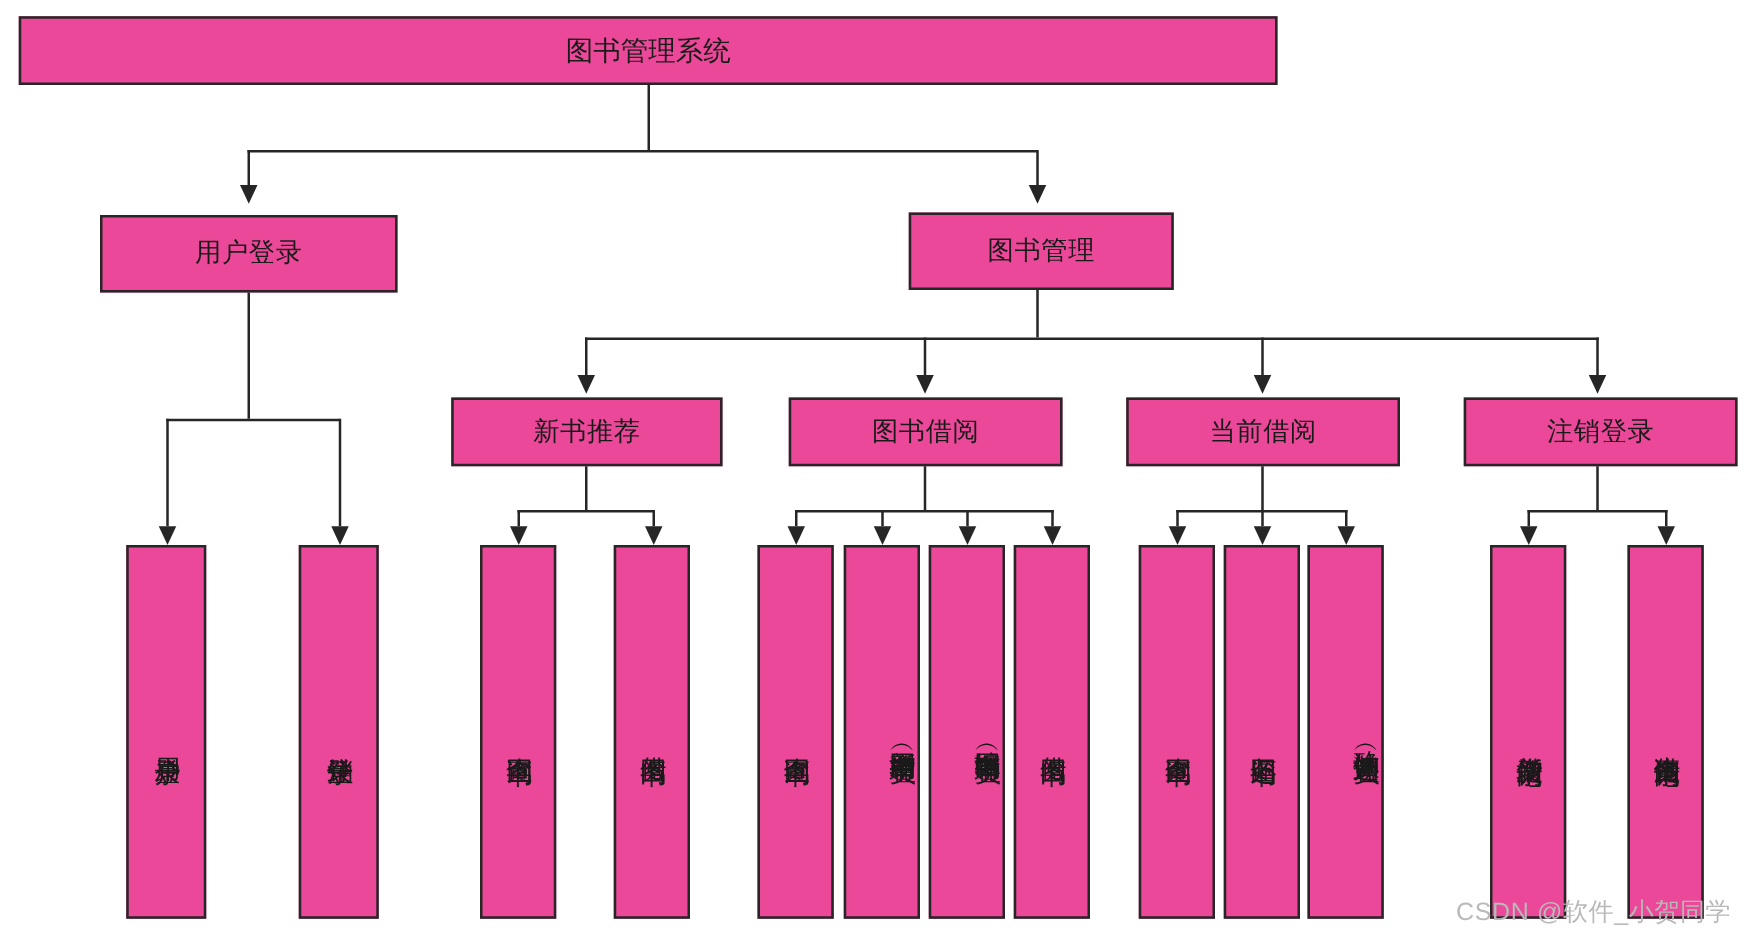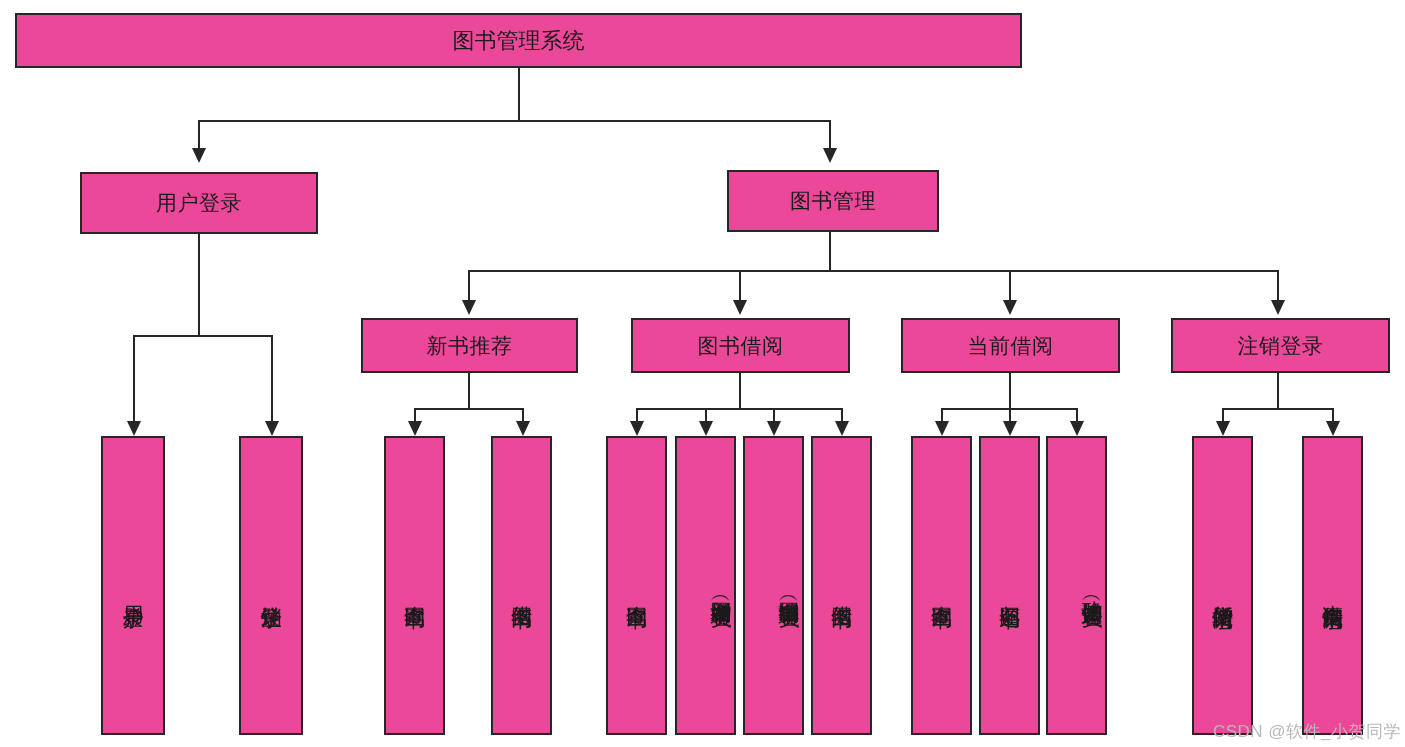--- a/index.html
+++ b/index.html
@@ -63,23 +63,23 @@
   .arrow {
     position: absolute;
     width: 0;
     height: 0;
     border-left: 7px solid transparent;
     border-right: 7px solid transparent;
     border-top: 15px solid #262626;
   }
   #watermark {
     position: absolute;
-    right: 4px;
+    right: 20px;
     bottom: 4px;
-    font-size: 17px;
+    font-size: 20px;
     color: #b9b9b9;
     letter-spacing: 0.5px;
     white-space: nowrap;
   }
 </style>
 </head>
 <body>
 
 <div id="canvas">
 

